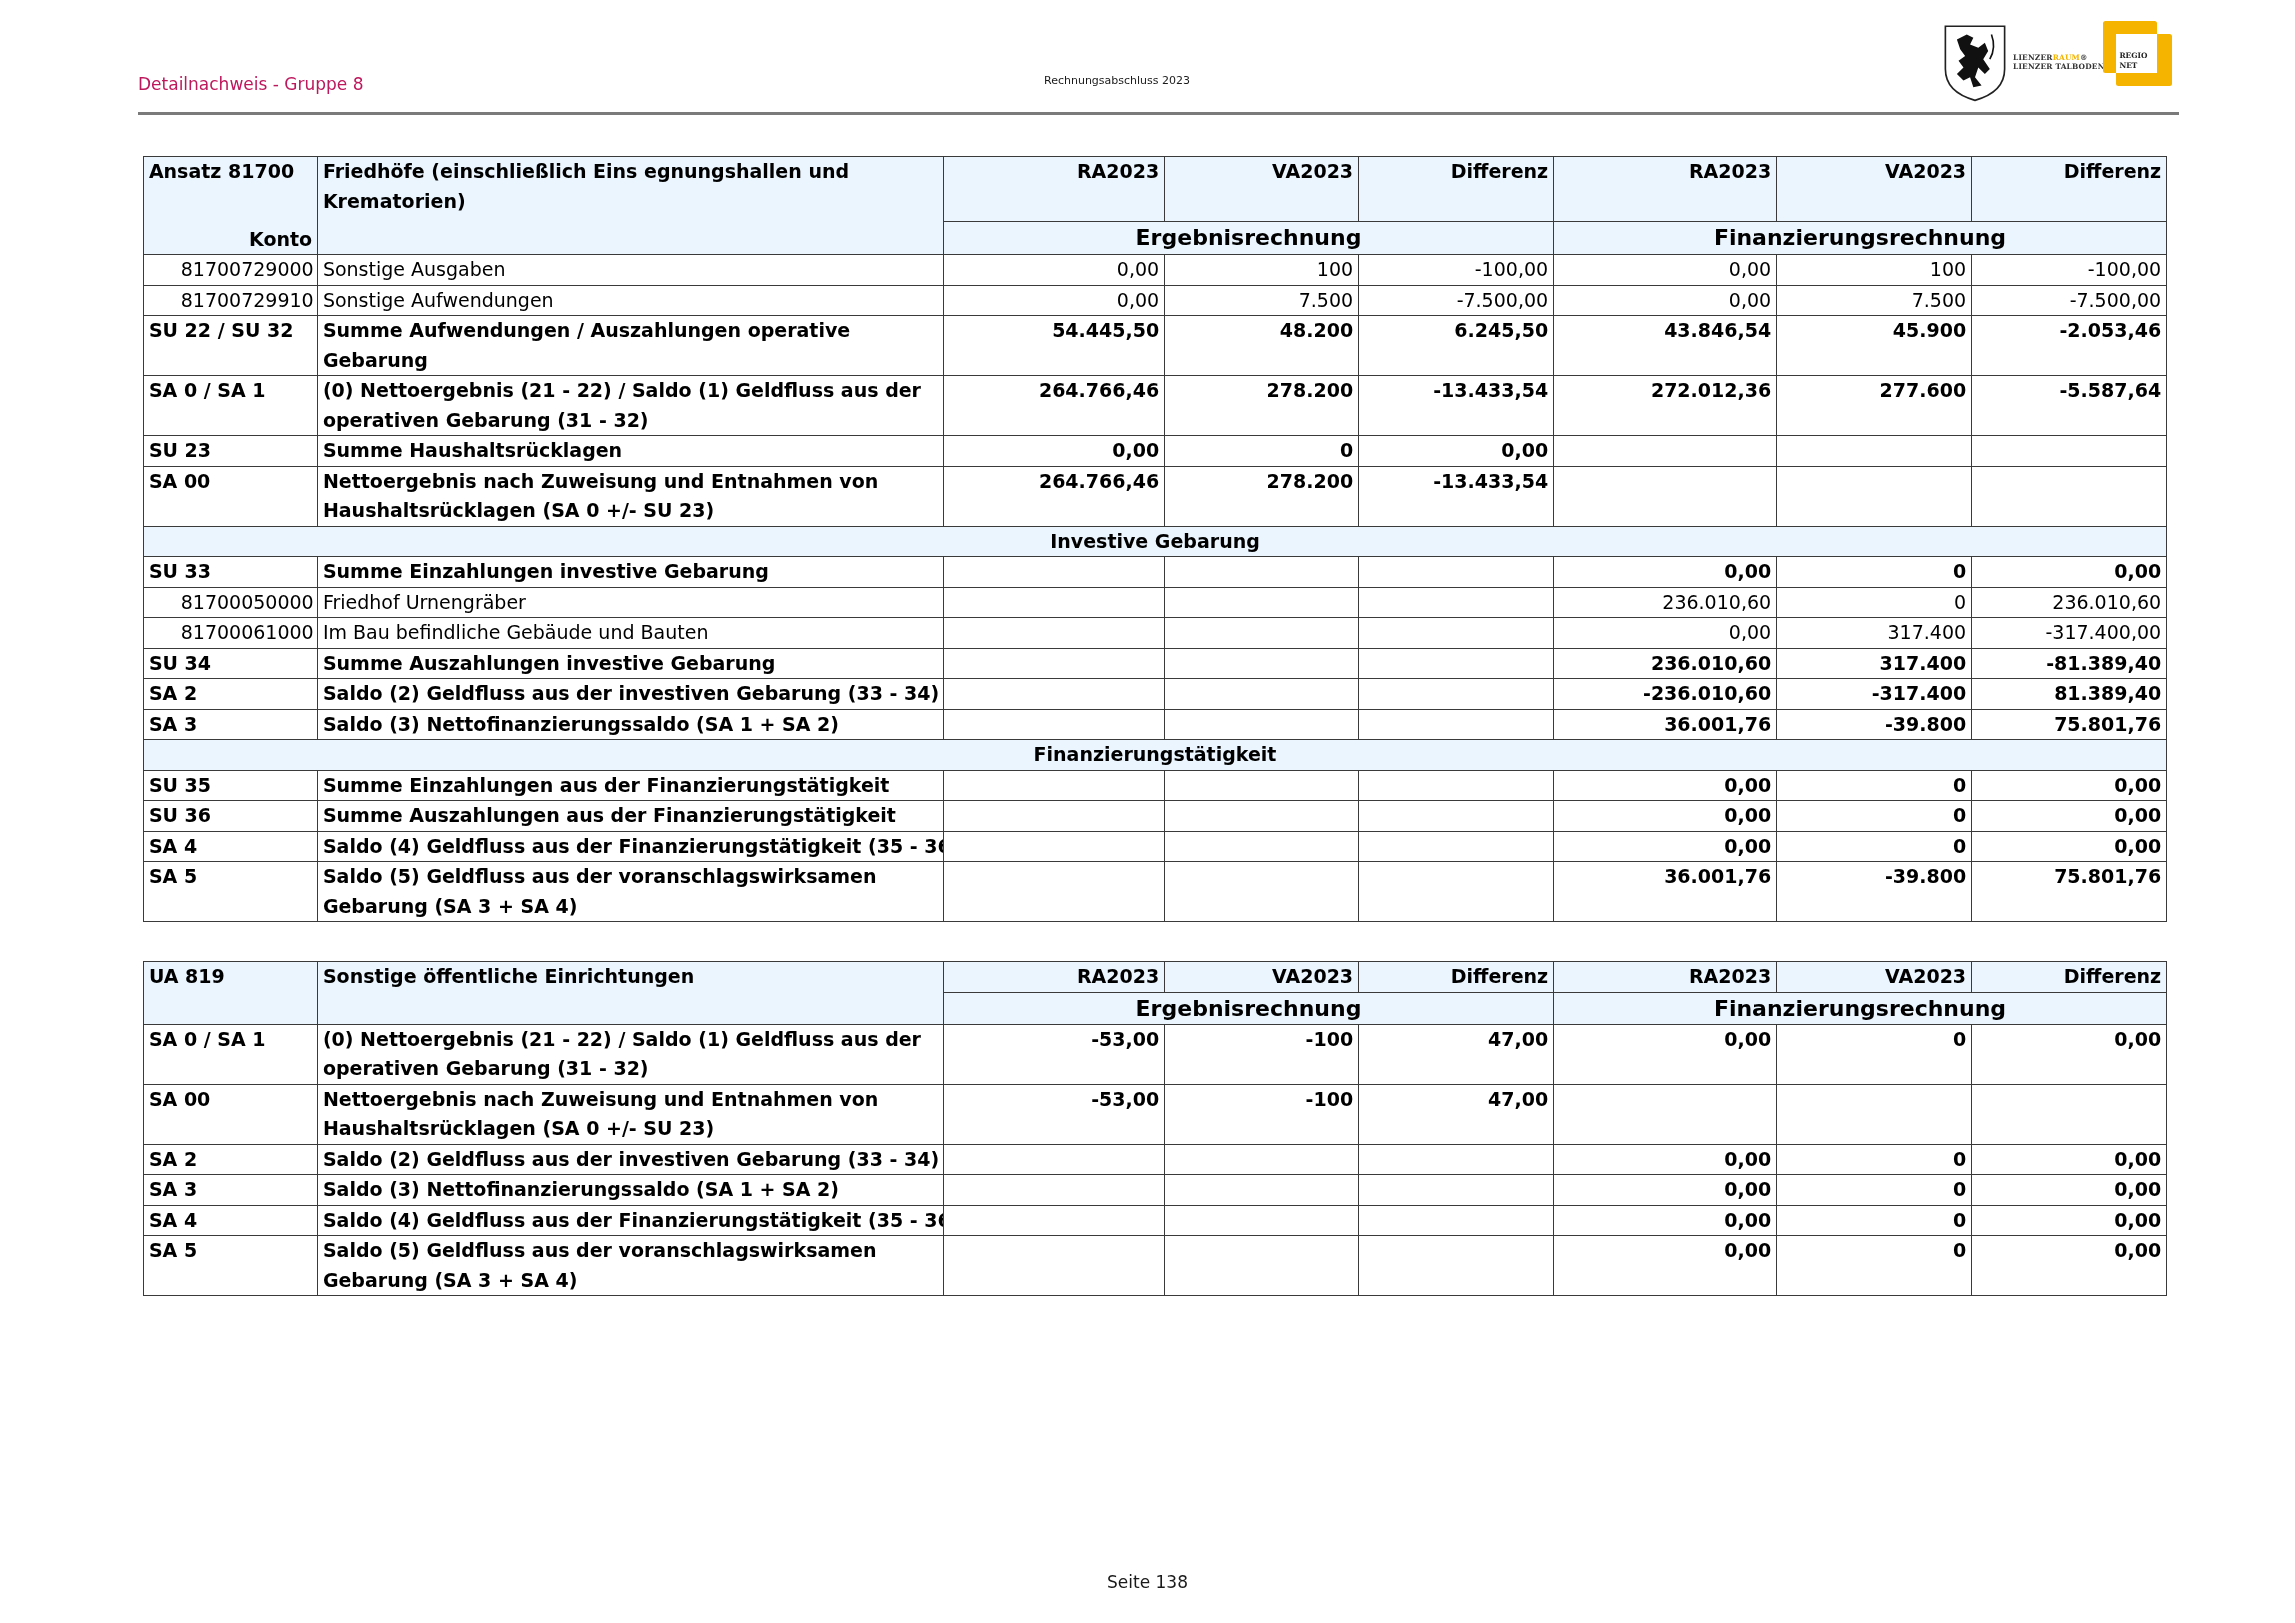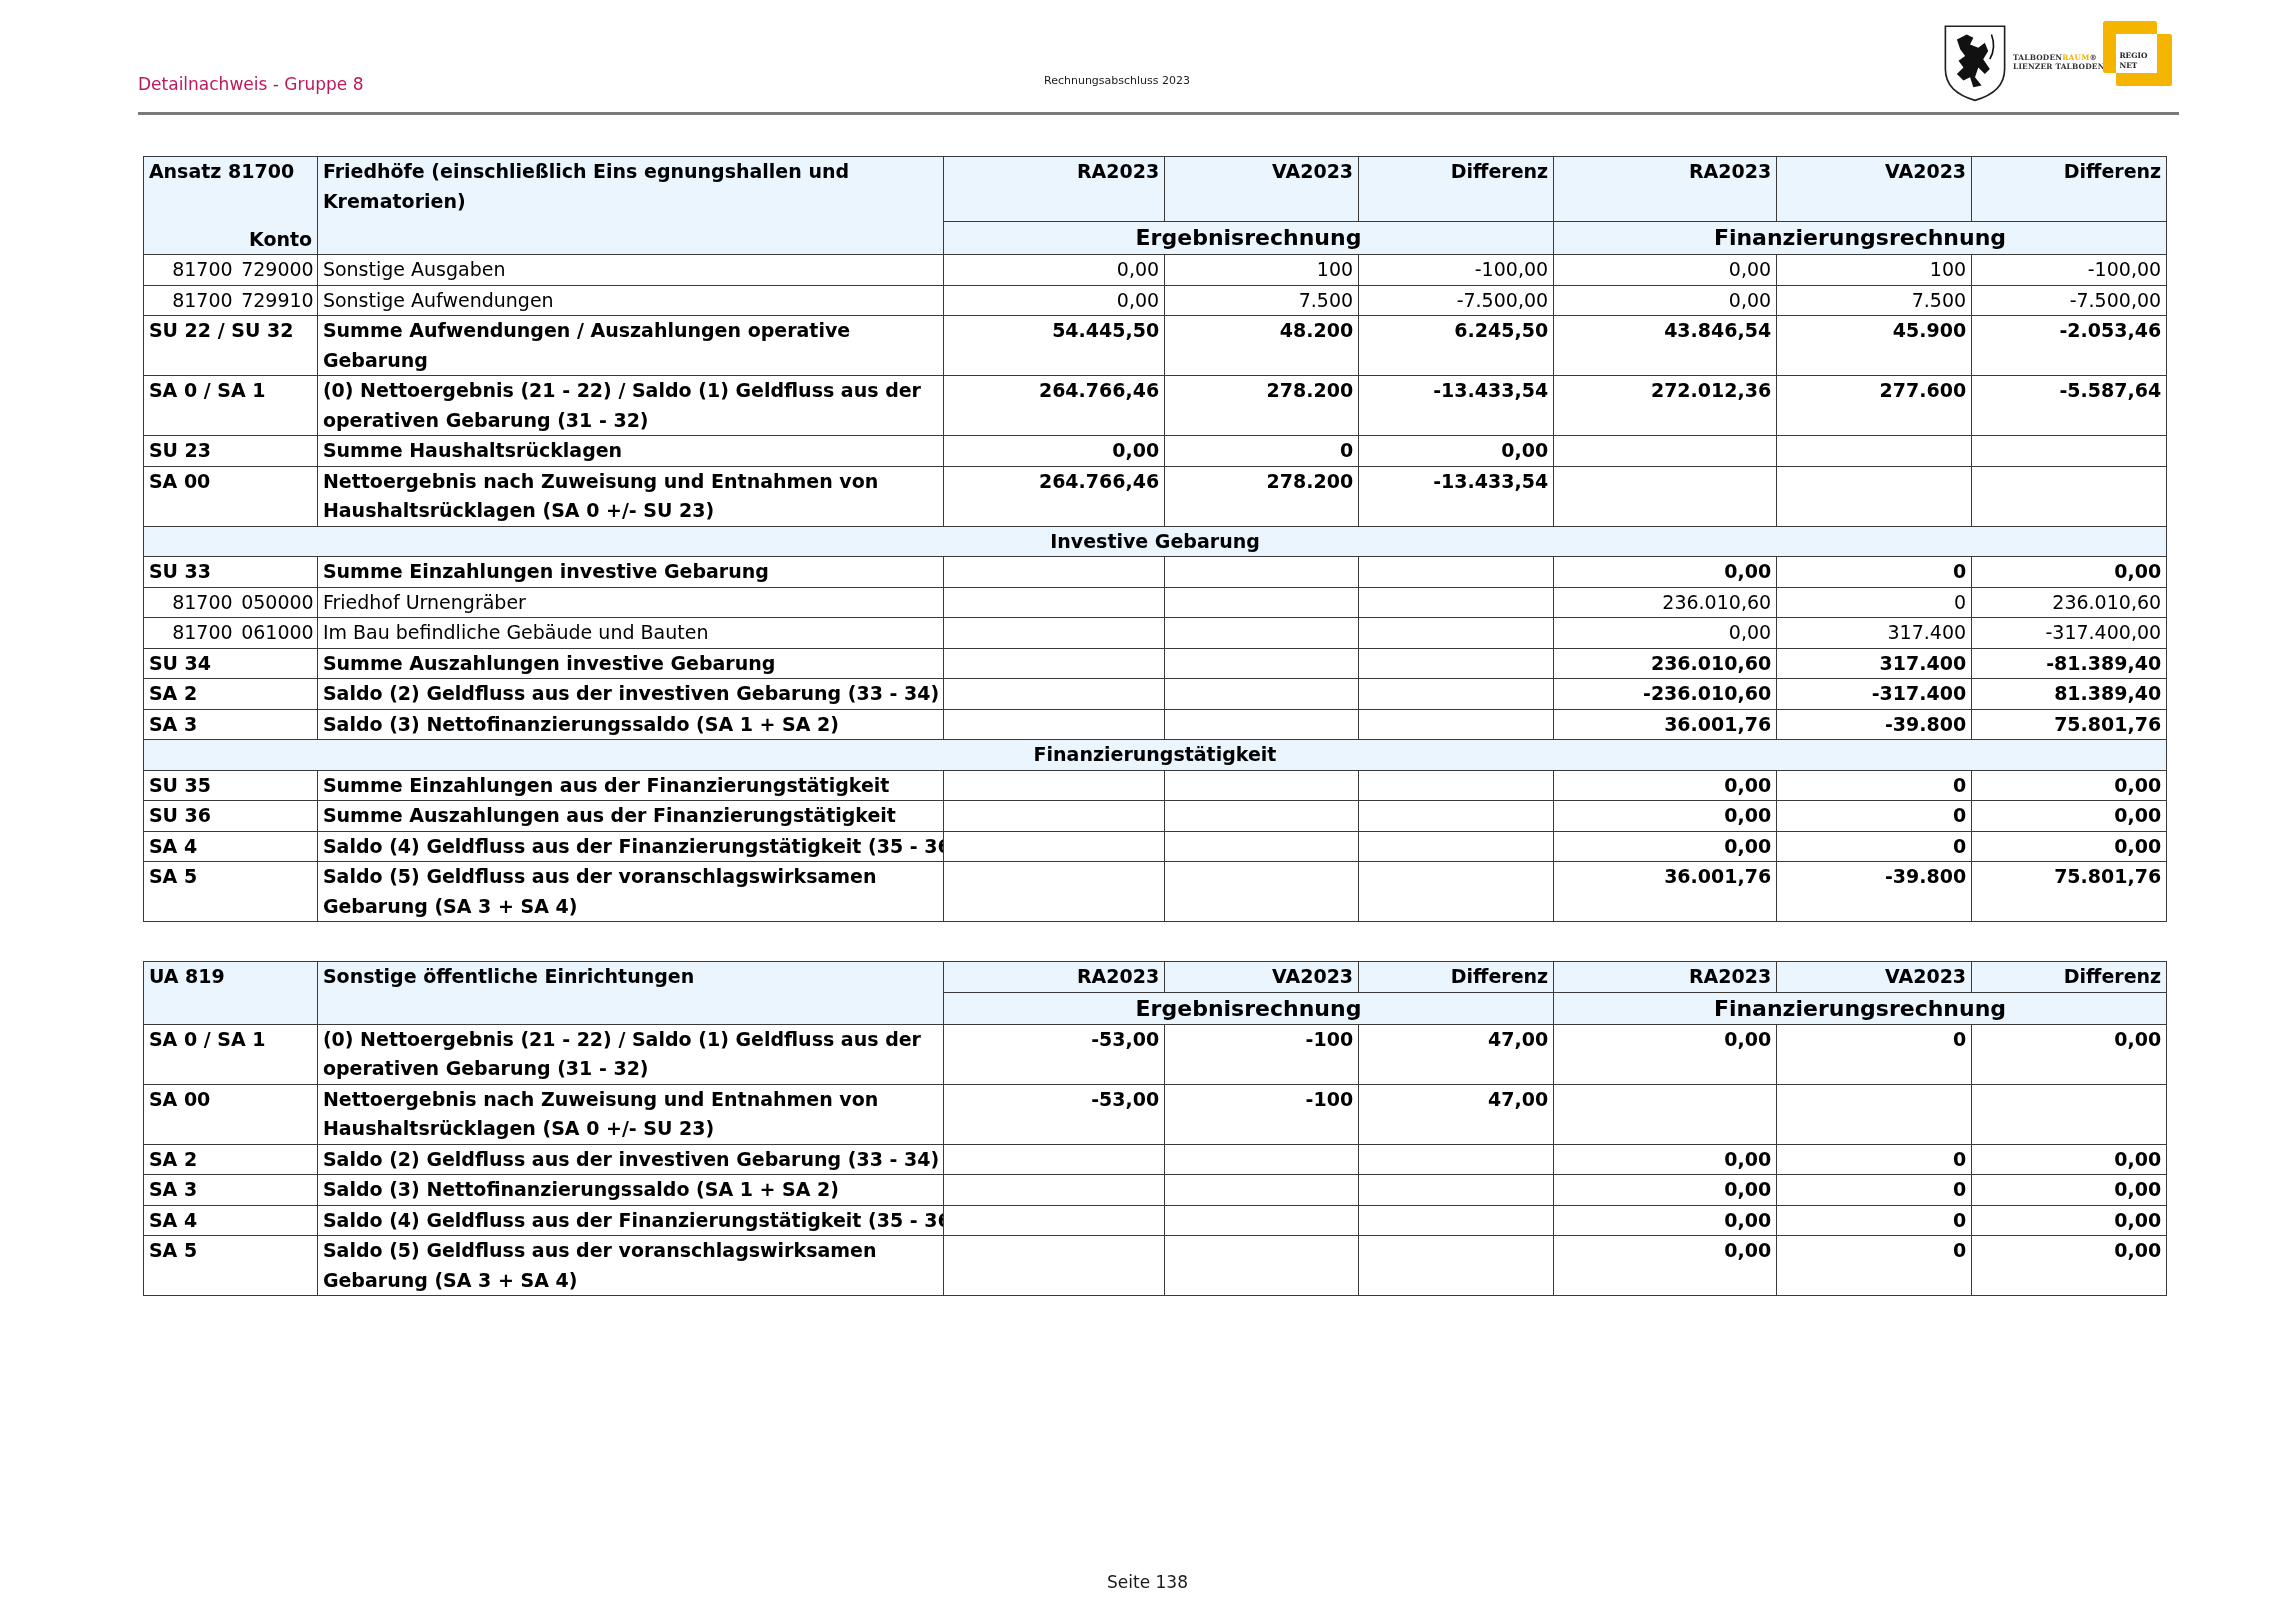--- a/index.html
+++ b/index.html
@@ -30,39 +30,39 @@
     font-size: 19px; line-height: 29.5px; overflow: hidden; white-space: nowrap;
   }
   table.fin td.wrap { white-space: normal; }
   .hd td { background: #ebf5fe; font-weight: bold; font-size: 22px; line-height: 33px; }
   .hd td.sub { text-align: center; font-size: 22px; line-height: 31px; margin-top: 27px; }
   .num { text-align: right; }
   .b td { font-weight: bold; }
   .r td { font-weight: normal; }
   .konto { text-align: right; padding-right: 3.3px !important; }
   .konto span { display: inline-block; }
-  .konto .k1 { width: 69px; text-align: left; }
+  .konto .k1 { width: 69px; text-align: right; }
   .section td { background: #ebf5fe; font-weight: bold; font-size: 22px; line-height: 36px; text-align: center; }
   .tall td { height: 59px; }
   .page-footer { position: absolute; left: 0; width: 2295px; top: 1572px; text-align: center; font-size: 17px; color: #1a1a1a; }
 </style>
 </head>
 <body>
 
 <div class="page-header">
   <div class="hdr-left">Detailnachweis - Gruppe 8</div>
   <div class="hdr-center">Rechnungsabschluss 2023</div>
   <div class="logos">
     <svg class="crest" viewBox="0 0 80 96">
       <path d="M4 4 H76 V56 Q76 84 40 94 Q4 84 4 56 Z" fill="#fff" stroke="#222" stroke-width="2"></path>
       <path d="M18 20 L30 14 L38 18 L34 26 L44 30 L52 24 L56 34 L50 44 L58 56 L52 62 L44 54 L40 66 L48 76 L38 78 L34 66 L26 70 L18 62 L26 54 L20 46 L28 40 L22 32 Z" fill="#111"></path>
       <path d="M60 14 Q66 30 58 44" stroke="#111" stroke-width="2" fill="none"></path>
     </svg>
     <div class="zr-text">
-      <div><span>TALBODEN</span><span class="accent">RAUM</span><span>®</span></div>
+      <div><span>LIENZER</span><span class="accent">RAUM</span><span>®</span></div>
       <div>LIENZER TALBODEN</div>
     </div>
     <div class="regio">
       <div class="regio-outer"></div>
       <div class="regio-outer2"></div>
       <div class="regio-inner"></div>
       <div class="regio-label">
         <div>REGIO</div>
         <div>NET</div>
       </div>

